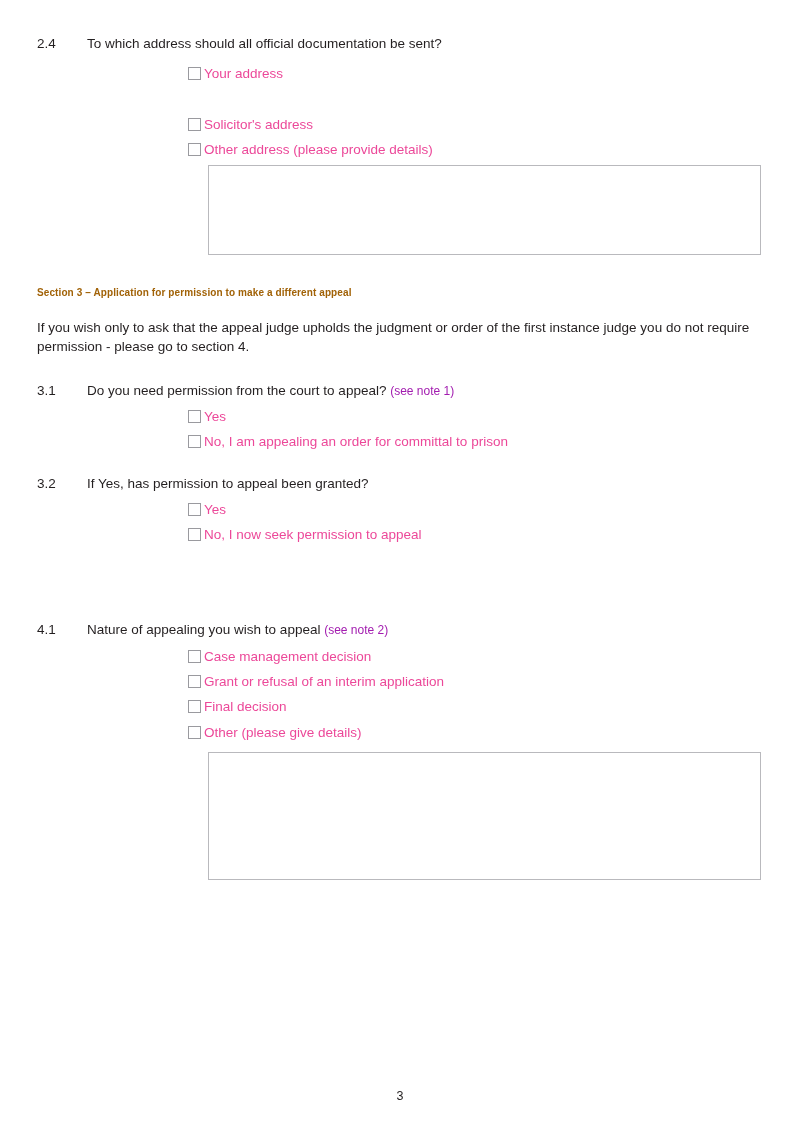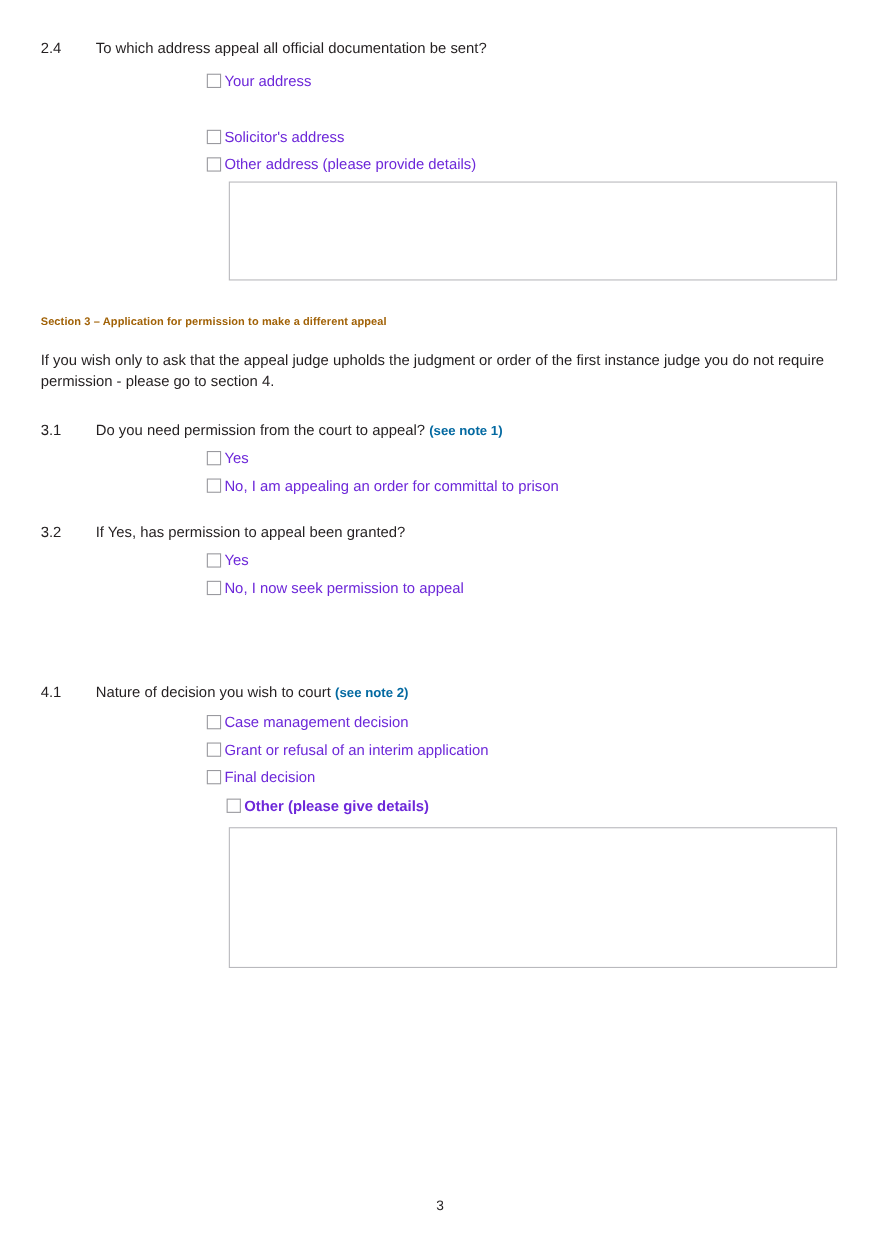--- a/index.html
+++ b/index.html
@@ -35,42 +35,42 @@
     line-height: 18px;
     color: #231f20;
   }
   .qtext {
     font-size: 13.5px;
     line-height: 18px;
     color: #231f20;
   }
   .note {
     font-size: 12px;
-    font-weight: bold;
-    color: #0369a1;
+    font-weight: normal;
+    color: #a21caf;
   }
   .opt {
     display: flex;
     align-items: flex-start;
     margin-left: 188px;
   }
   .cb {
     width: 13px;
     height: 13px;
     border: 1px solid #9a9a9f;
     background: #ffffff;
     box-sizing: border-box;
     flex: 0 0 13px;
     margin-top: 2px;
     margin-right: 3px;
   }
   .optlabel {
     font-size: 13.5px;
     line-height: 17px;
-    color: #6d28d9;
+    color: #ec4899;
   }
   .bigbox {
     margin-left: 208px;
     width: 553px;
     border: 1px solid #b9b9bd;
     background: #ffffff;
     box-sizing: border-box;
   }
   h2.section {
     font-size: 10px;
@@ -111,34 +111,34 @@
   #q32      { position: absolute; left: 37px;  top: 475px; }
   #q32-o1   { position: absolute; left: 0;     top: 501px; width: 760px; }
   #q32-o2   { position: absolute; left: 0;     top: 526px; width: 760px; }
 
   #sec4     { position: absolute; left: 37px;  top: 586px; }
 
   #q41      { position: absolute; left: 37px;  top: 621px; }
   #q41-o1   { position: absolute; left: 0;     top: 648px; width: 760px; text-align: right; }
   #q41-o2   { position: absolute; left: 0;     top: 673px; width: 760px; }
   #q41-o3   { position: absolute; left: 0;     top: 698px; width: 760px; }
-  #q41-o4   { position: absolute; left: 18px;     top: 724px; width: 760px; font-weight: bold; }
+  #q41-o4   { position: absolute; left: 0;     top: 724px; width: 760px; }
   #q41-box  { position: absolute; left: 0;     top: 752px; width: 800px; }
   #q41-box .bigbox { height: 128px; }
 
   #pagenum  { top: 1089px; }
 </style>
 </head>
 <body>
 
 <div class="page">
 
   <div id="q24" class="qrow">
     <div class="qnum">2.4</div>
-    <div class="qtext">To which address appeal all official documentation be sent?</div>
+    <div class="qtext">To which address should all official documentation be sent?</div>
   </div>
 
   <div id="q24-o1">
     <div class="opt">
       <span class="cb"></span>
       <span class="optlabel">Your address</span>
     </div>
   </div>
 
   <div id="q24-o2">
@@ -200,21 +200,21 @@
     <div class="opt">
       <span class="cb"></span>
       <span class="optlabel">No, I now seek permission to appeal</span>
     </div>
   </div>
 
 
   <div id="q41" class="qrow">
     <div class="qnum">4.1</div>
     <div class="qtext">
-      <span>Nature of decision you wish to court</span>
+      <span>Nature of appealing you wish to appeal</span>
       <span class="note">(see note 2)</span>
     </div>
   </div>
 
   <div id="q41-o1">
     <div class="opt">
       <span class="cb"></span>
       <span class="optlabel">Case management decision</span>
     </div>
   </div>

